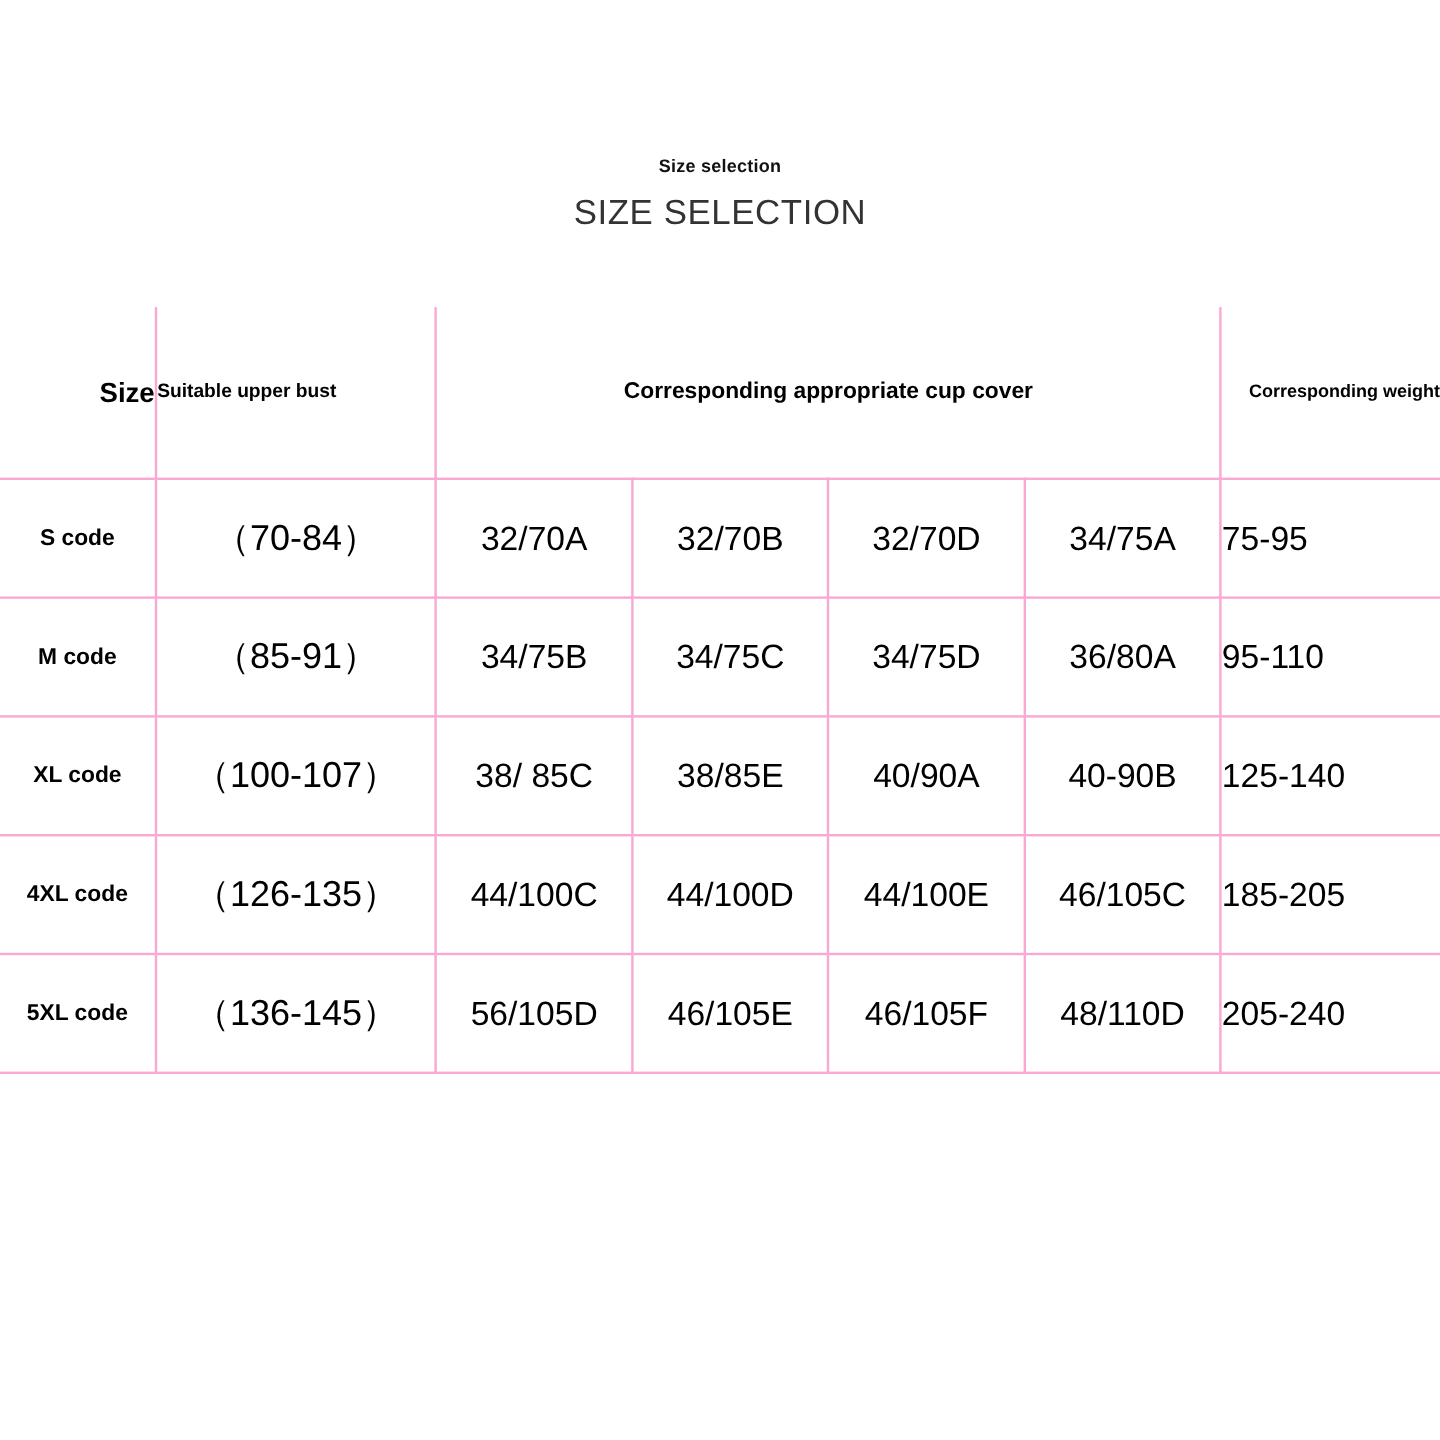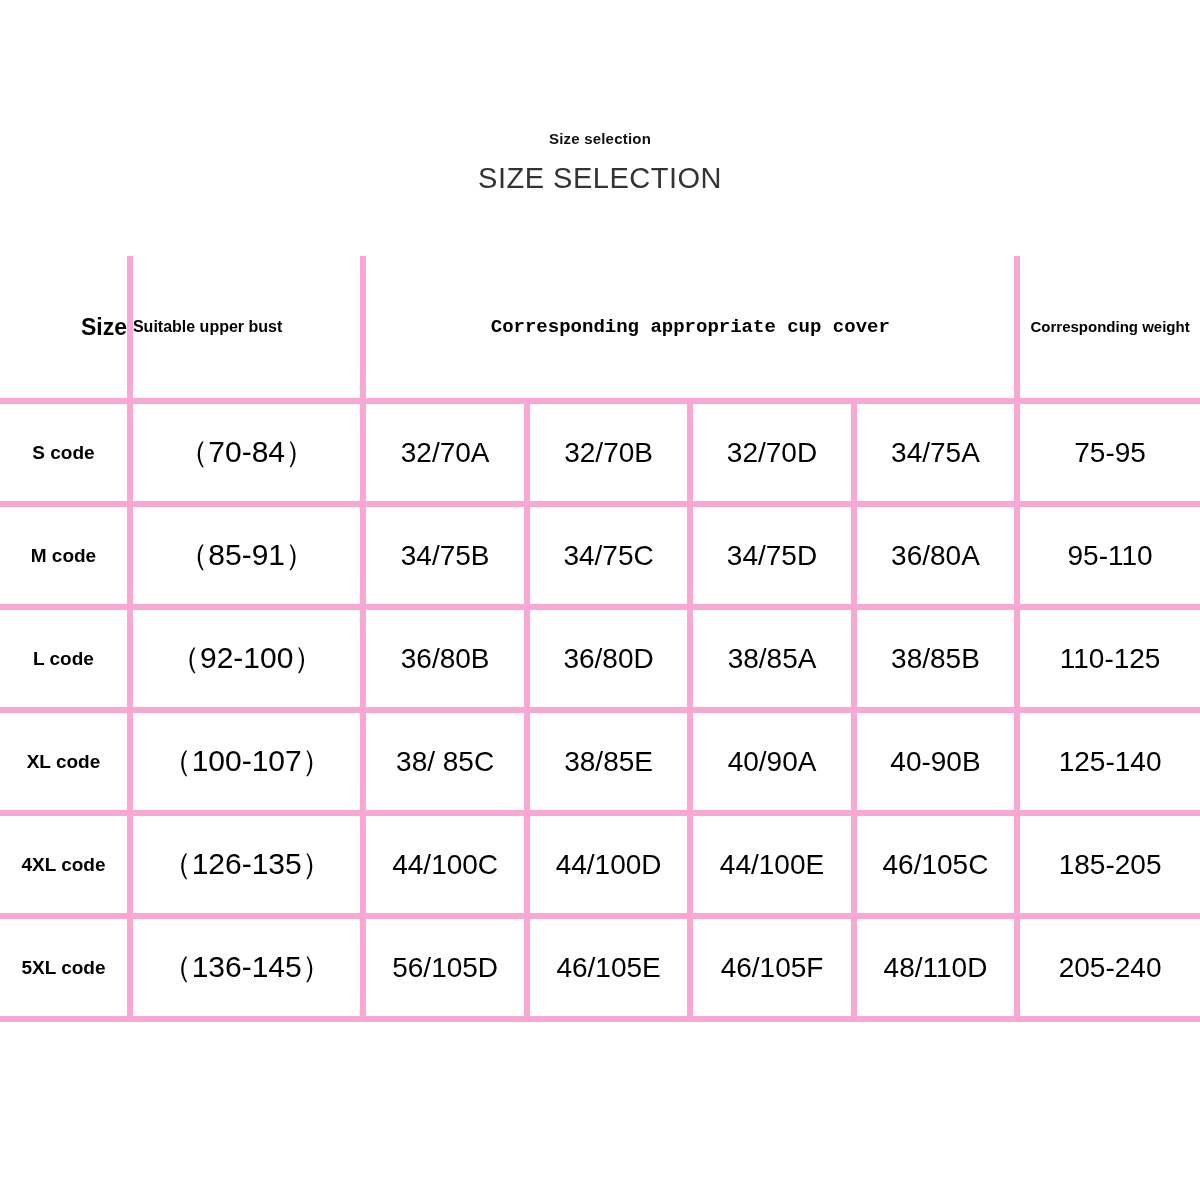--- a/index.html
+++ b/index.html
@@ -44,21 +44,21 @@
     top: 238px;
     left: 0;
     width: 1200px;
   }
   table.size-table {
     border-collapse: collapse;
     width: 1200px;
     table-layout: fixed;
   }
   table.size-table td {
-    border: 6px solid #f9a8d4;
+    border: 2px solid #f9a8d4;
     padding: 0;
     vertical-align: middle;
   }
   table.size-table td:first-child {
     border-left: none;
   }
   table.size-table td:last-child {
     border-right: none;
   }
   table.size-table tr:first-child td {
@@ -82,27 +82,26 @@
   .h-bust {
     font-size: 16px;
     font-weight: bold;
     padding-left: 16px;
     text-align: left;
   }
   .h-cup {
     font-size: 19px;
     font-weight: bold;
     text-align: center;
-    font-family: Liberation Mono, monospace;
   }
   .h-weight {
     font-size: 15px;
     font-weight: bold;
     padding-left: 14px;
-    text-align: center;
+    text-align: right;
     line-height: 1.35;
   }
 
   
   tr.data-row td {
     height: 97px;
   }
   .c-size {
     font-size: 19px;
     font-weight: bold;
@@ -116,21 +115,21 @@
   }
   .c-cup {
     font-size: 28px;
     font-weight: 400;
     text-align: center;
     white-space: nowrap;
   }
   .c-weight {
     font-size: 28px;
     font-weight: 400;
-    text-align: center;
+    text-align: left;
     white-space: nowrap;
   }
 </style>
 </head>
 <body>
 
 <div class="page">
 
   <div class="heading-block">
     <div class="eyebrow">Size selection</div>
@@ -170,29 +169,20 @@
       <tr class="data-row">
         <td class="c-size">M code</td>
         <td class="c-bust">（85-91）</td>
         <td class="c-cup">34/75B</td>
         <td class="c-cup">34/75C</td>
         <td class="c-cup">34/75D</td>
         <td class="c-cup">36/80A</td>
         <td class="c-weight">95-110</td>
       </tr>
 
-      <tr class="data-row">
-        <td class="c-size">L code</td>
-        <td class="c-bust">（92-100）</td>
-        <td class="c-cup">36/80B</td>
-        <td class="c-cup">36/80D</td>
-        <td class="c-cup">38/85A</td>
-        <td class="c-cup">38/85B</td>
-        <td class="c-weight">110-125</td>
-      </tr>
 
       <tr class="data-row">
         <td class="c-size">XL code</td>
         <td class="c-bust">（100-107）</td>
         <td class="c-cup">38/ 85C</td>
         <td class="c-cup">38/85E</td>
         <td class="c-cup">40/90A</td>
         <td class="c-cup">40-90B</td>
         <td class="c-weight">125-140</td>
       </tr>

